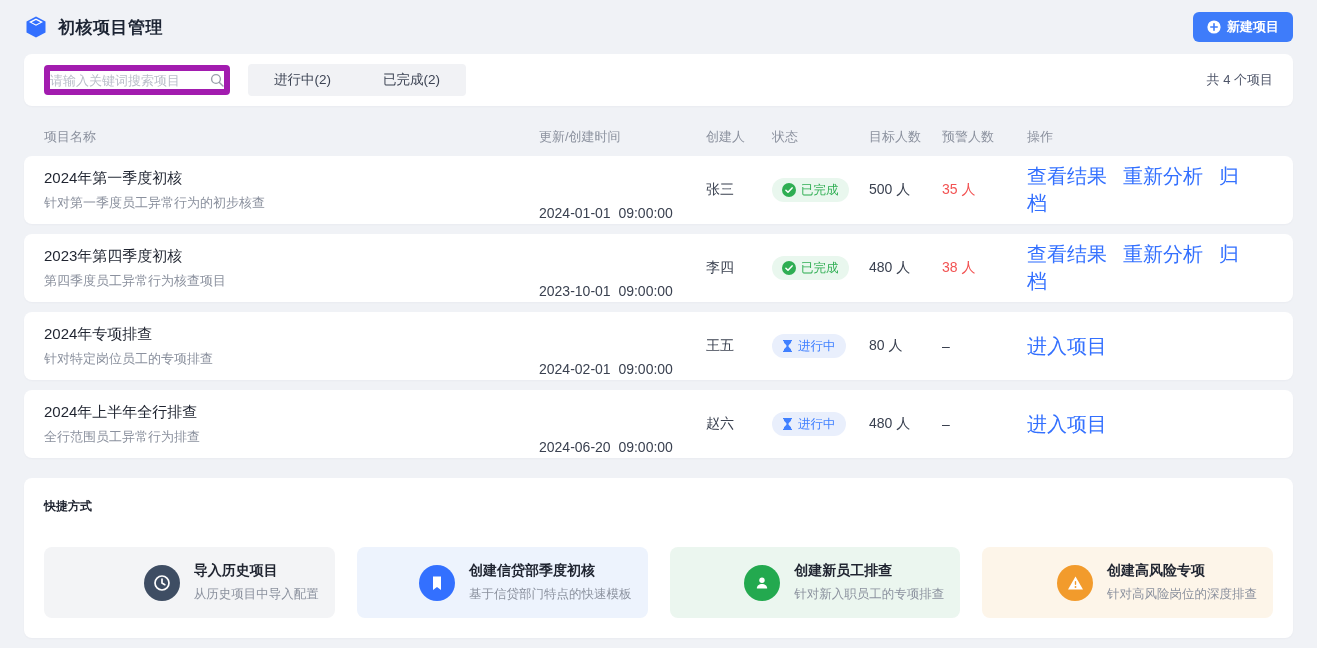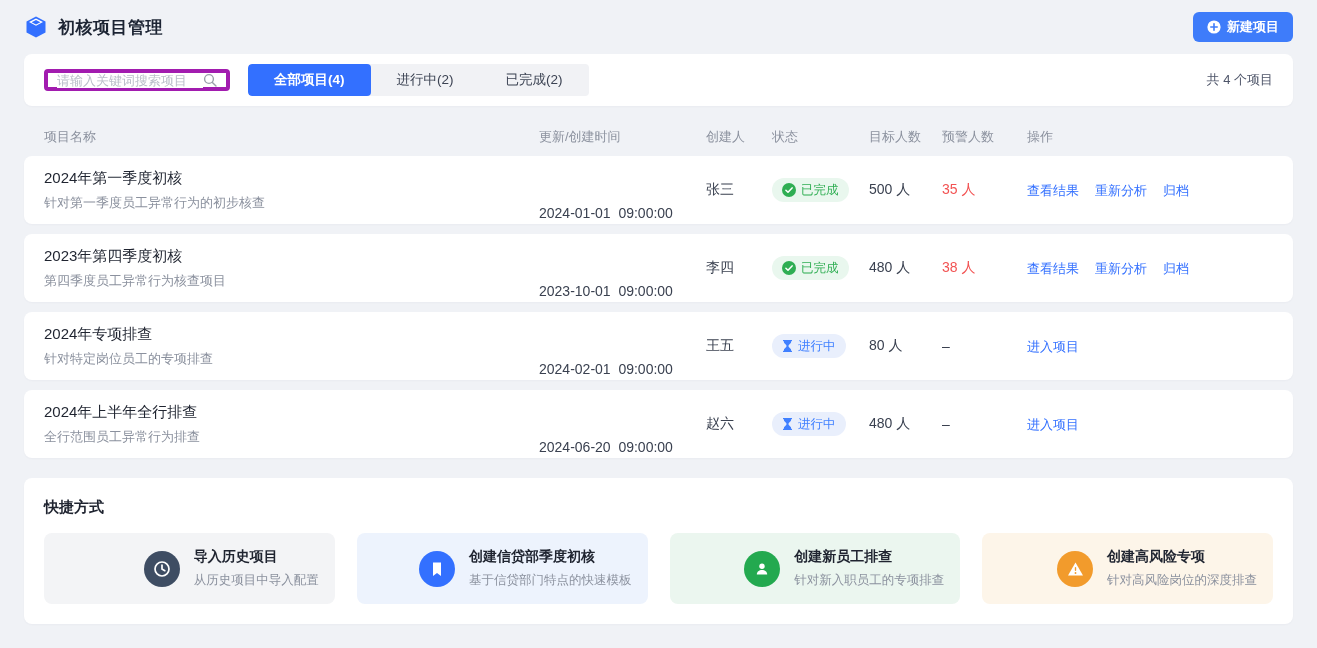--- a/index.html
+++ b/index.html
@@ -27,22 +27,22 @@
     font-family: inherit;
   }
 
   
   .filter-card {
     background: #fff; border-radius: 8px; height: 52px;
     display: flex; align-items: center; padding: 0 20px; gap: 18px;
     box-shadow: 0 1px 2px rgba(30,40,60,.03);
   }
   .search-box {
-    width: 186px; height: 22px; border: 4px solid #a21caf; border-radius: 4px;
-    display: flex; align-items: center; padding: 0 9px; background: #fff;
+    width: 186px; height: 30px; border: 6px solid #a21caf; border-radius: 4px;
+    display: flex; align-items: center; padding: 0 0; background: #fff;
   }
   .search-box input {
     border: none; outline: none; flex: 1; font-size: 13px; color: #333; min-width: 0;
     font-family: inherit;
   }
   .search-box input::placeholder { color: #b9bec9; }
   .tabs { background: #f1f2f5; border-radius: 4px; display: flex; height: 32px; overflow: hidden; }
   .tab {
     padding: 0 26px; line-height: 32px; font-size: 13.5px; color: #3c4353;
     cursor: pointer; border-radius: 4px; white-space: nowrap;
@@ -66,28 +66,28 @@
   .row-desc { font-size: 13px; color: #8b919e; }
   .cell { font-size: 14px; color: #3a4150; }
   .cell-time { white-space: pre; margin-top: 45px; }
   .badge {
     display: inline-flex; align-items: center; gap: 5px;
     height: 24px; padding: 0 10px; border-radius: 12px; font-size: 12.5px;
   }
   .badge.completed { background: #e9f7ee; color: #2fae53; }
   .badge.inprogress { background: #e9effc; color: #4080ff; }
   .warning-red { color: #f25252; }
-  .actions a { color: #3370ff; font-size: 13px; margin-right: 16px; text-decoration: none; cursor: pointer; }
+  .actions a { color: #3370ff; font-size: 20px; margin-right: 16px; text-decoration: none; cursor: pointer; }
 
   
   .shortcuts-card {
     background: #fff; border-radius: 8px; margin-top: 20px; padding: 20px;
     box-shadow: 0 1px 2px rgba(30,40,60,.03);
   }
-  .shortcuts-heading { font-size: 15px; font-weight: bold; color: #1f2430; margin-bottom: 16px; }
+  .shortcuts-heading { font-size: 12px; font-weight: bold; color: #1f2430; margin-bottom: 32px; }
   .tiles { display: grid; grid-template-columns: repeat(4, 1fr); gap: 22px; }
   .tile {
     border-radius: 8px; padding: 15px 16px; display: flex; gap: 14px; align-items: center;
     cursor: pointer;
     justify-content: flex-end;
   }
   .tile-icon {
     width: 36px; height: 36px; border-radius: 50%; flex: none;
     display: flex; align-items: center; justify-content: center;
   }
@@ -126,21 +126,20 @@
     <div class="search-box">
       <input type="text" placeholder="请输入关键词搜索项目" style="">
       <span class="icon-slot">
         <svg width="14" height="14" viewBox="0 0 14 14">
           <circle cx="6" cy="6" r="4.4" fill="none" stroke="#9aa0ab" stroke-width="1.4"></circle>
           <path d="M9.4 9.4L13 13" stroke="#9aa0ab" stroke-width="1.4" stroke-linecap="round"></path>
         </svg>
       </span>
     </div>
     <div class="tabs">
-      <div class="tab active">全部项目(4)</div>
       <div class="tab">进行中(2)</div>
       <div class="tab">已完成(2)</div>
     </div>
     <div class="total-count">共 4 个项目</div>
   </div>
 
   <div class="grid-cols table-header">
     <div>项目名称</div>
     <div>更新/创建时间</div>
     <div>创建人</div>

